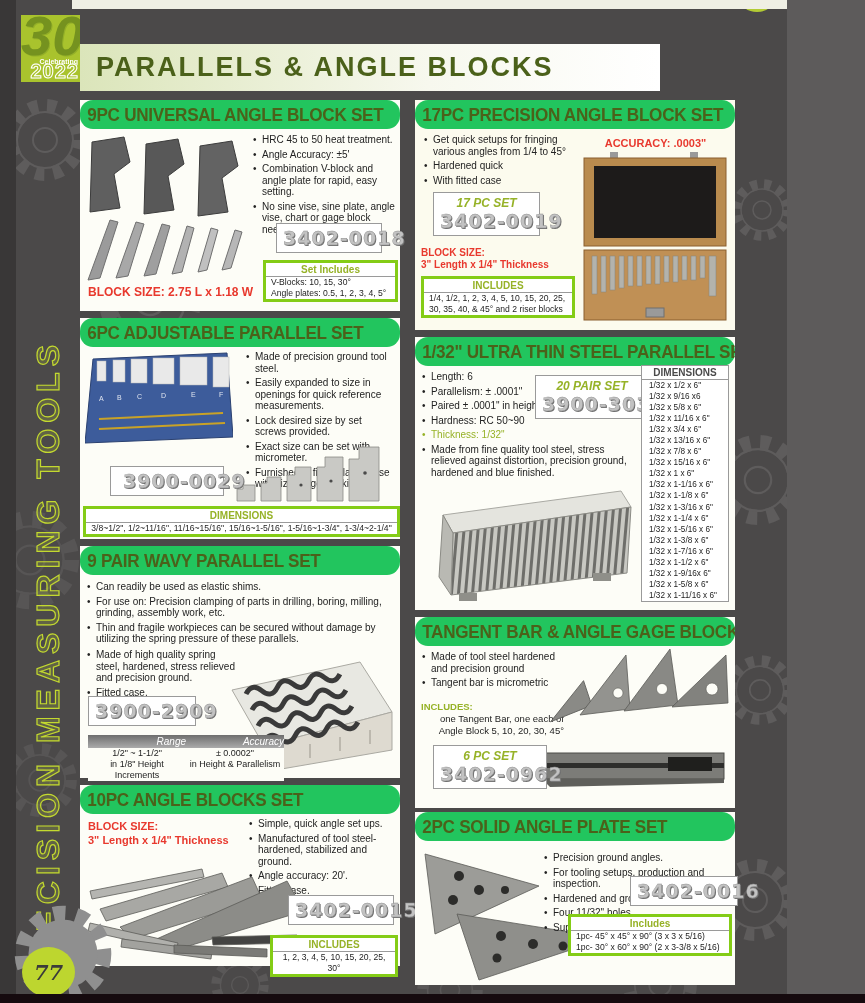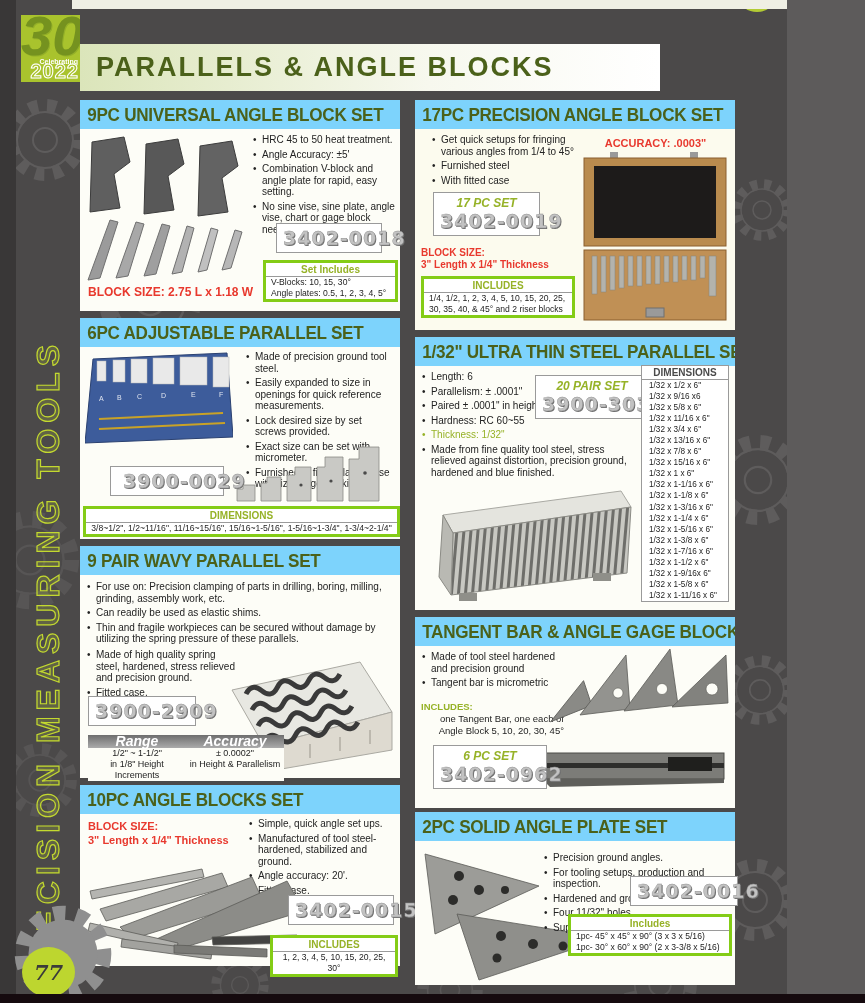--- a/index.html
+++ b/index.html
@@ -40,21 +40,21 @@
   .page-badge {
     left:22px; top:947px; width:53px; height:50px; border-radius:50%;
     background:#bdd62f; display:flex; align-items:center; justify-content:center;
     font-family:"DejaVu Serif", serif; font-style:italic; font-weight:bold;
     font-size:21px; color:#3b3b3b; z-index:5;
   }
   .badge-gear { left:8px; top:905px; width:110px; height:98px; z-index:4; }
 
   
   .card { position:absolute; background:#fdfdf7; z-index:2; }
-  .card-header { height:29px; background:#7dd3fc; color:#4b611a; overflow:hidden; }
+  .card-header { height:29px; background:#22c55e; color:#4b611a; overflow:hidden;border-radius:13px; }
   .card-header span { display:inline-block; transform:scaleX(.9); transform-origin:0 50%;
     font-weight:800; font-size:19px; line-height:29px; padding-left:8px; letter-spacing:-.3px; white-space:nowrap; }
 
   ul.bullets { list-style:none; margin:0; padding:0; position:absolute; }
   .bullets li { position:relative; padding-left:10px; font-size:10px; line-height:11.5px; color:#232323; margin-bottom:3px; }
   .bullets li::before { content:"•"; position:absolute; left:1px; top:0; color:#232323; }
   .bullets li.green { color:#96b227; }
   .bullets li.green::before { color:#96b227; }
 
   .part-box { position:absolute; border:1px solid #9a9a9a; background:#fff; text-align:center; padding:3px 6px; }
@@ -66,21 +66,21 @@
   .inc-head { text-align:center; color:#96b227; font-weight:bold; font-size:10px; line-height:13px; border-bottom:1px solid #9a9a9a; }
   .inc-head.dark { color:#4a4a4a; }
   .inc-rows div { font-size:8.6px; line-height:11px; color:#232323; padding:0 5px; }
   .inc-rows.center div { text-align:center; }
 
   .red-note { position:absolute; color:#e8392e; font-weight:bold; }
 
   
   .spec { position:absolute; border-bottom:2px solid #4a4a4a; background:#fdfdf7; }
   .spec-head { display:flex; background:linear-gradient(#6e6e6e,#ababab); }
-  .spec-head div { flex:1; text-align:center; color:#fff; font-weight:bold; font-style:italic; font-size:14px; line-height:13px; }
+  .spec-head div { flex:1; text-align:right; color:#fff; font-weight:normal; font-style:italic; font-size:10px; line-height:13px; }
   .spec-body { display:flex; }
   .spec-body div { flex:1; text-align:center; font-size:9px; line-height:11px; color:#232323; }
 
   
   .dims-panel { position:absolute; border:1px solid #9a9a9a; background:#fff; }
   .dims-list div { font-size:8.2px; line-height:11.05px; color:#232323; padding-left:7px; white-space:nowrap; }
 
   .img { position:absolute; }
 </style>
 </head>
@@ -225,22 +225,22 @@
       <div class="inc-head">DIMENSIONS</div>
       <div class="inc-rows center">
           <div>3/8~1/2", 1/2~11/16", 11/16~15/16", 15/16~1-5/16", 1-5/16~1-3/4", 1-3/4~2-1/4"</div>
         </div>
     </div>
   </div>
 
   <div class="card" style="left:80px; top:546px; width:320px; height:232px;">
     <div class="card-header"><span>9 PAIR WAVY PARALLEL SET</span></div>
     <ul class="bullets" style="left:6px; top:35px; width:306px;">
+        <li>Can readily be used as elastic shims.</li>
         <li>For use on: Precision clamping of parts in drilling, boring, milling, grinding, assembly work, etc.</li>
-        <li>Can readily be used as elastic shims.</li>
         <li>Thin and fragile workpieces can be secured without damage by utilizing the spring pressure of these parallels.</li>
       </ul>
     <ul class="bullets" style="left:6px; top:103px; width:150px;">
         <li>Made of high quality spring steel, hardened, stress relieved and precision ground.</li>
         <li>Fitted case.</li>
       </ul>
     <svg class="img" style="left:140px; top:108px;" width="176" height="120" viewBox="0 0 176 120">
       <polygon points="12,36 140,8 172,58 44,92" fill="#e8e8e2" stroke="#aaa9a2"></polygon>
       <polygon points="44,92 172,58 172,96 44,118" fill="#dedad0" stroke="#aaa9a2"></polygon>
       <g fill="none" stroke="#3a3a3a" stroke-width="5">
@@ -305,23 +305,23 @@
     <div class="inc-tbl" style="left:190px; top:150px; width:122px;">
       <div class="inc-head">INCLUDES</div>
       <div class="inc-rows center">
           <div>1, 2, 3, 4, 5, 10, 15, 20, 25, 30°</div>
         </div>
     </div>
   </div>
 
   <div class="card" style="left:415px; top:100px; width:320px; height:230px; background:#fcfbee;">
     <div class="card-header"><span>17PC PRECISION ANGLE BLOCK SET</span></div>
-    <ul class="bullets" style="left:16px; top:34px; width:160px;">
+    <ul class="bullets" style="left:8px; top:34px; width:160px;">
         <li>Get quick setups for fringing various angles from 1/4 to 45°</li>
-        <li>Furnished steel</li>
+        <li>Hardened quick</li>
         <li>With fitted case</li>
       </ul>
     <div class="red-note" style="left:168px; top:37px; width:145px; text-align:center; font-size:11px;">ACCURACY: .0003"</div>
     <svg class="img" style="left:167px; top:52px;" width="146" height="172" viewBox="0 0 146 172">
       <rect x="28" y="0" width="8" height="8" fill="#9a9a9a"></rect>
         <rect x="108" y="0" width="8" height="8" fill="#9a9a9a"></rect>
       <rect x="2" y="6" width="142" height="88" fill="#b98b4e" stroke="#8a5f2e"></rect>
       <rect x="12" y="14" width="122" height="72" fill="#1d1b1a"></rect>
       <rect x="2" y="98" width="142" height="70" fill="#c09055" stroke="#8a5f2e"></rect>
       <g fill="#b3b3ad" stroke="#83837d" stroke-width=".5">
@@ -356,21 +356,21 @@
         </div>
     </div>
   </div>
 
   <div class="card" style="left:415px; top:337px; width:320px; height:273px;">
     <div class="card-header"><span>1/32" ULTRA THIN STEEL PARALLEL SET</span></div>
     <ul class="bullets" style="left:6px; top:34px; width:215px;">
         <li>Length: 6</li>
         <li>Parallelism: ± .0001"</li>
         <li>Paired ± .0001" in height.</li>
-        <li>Hardness: RC 60~55</li>
+        <li>Hardness: RC 50~90</li>
         <li class="green">Thickness: 1/32"</li>
         <li>Made from fine quality tool steel, stress relieved against distortion, precision ground, hardened and blue finished.</li>
       </ul>
     <div class="part-box" style="left:120px; top:38px; width:100px;">
       <div class="set-label">20 PAIR SET</div>
       <div class="part-num">3900-3032</div>
     </div>
     <div class="dims-panel" style="left:226px; top:28px; width:86px;">
       <div class="inc-head dark">DIMENSIONS</div>
       <div class="dims-list">

